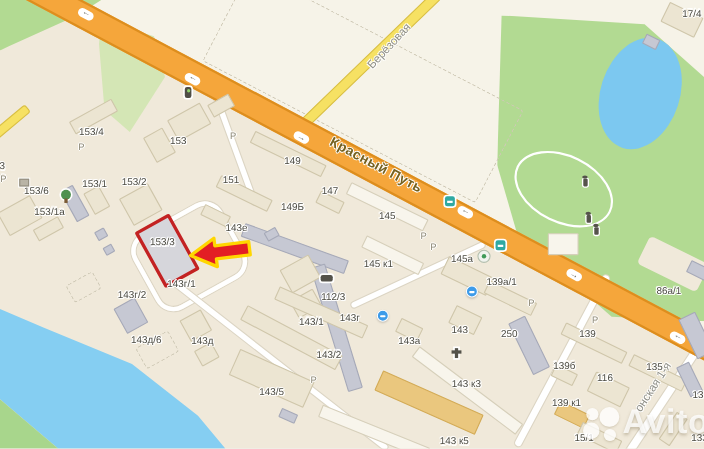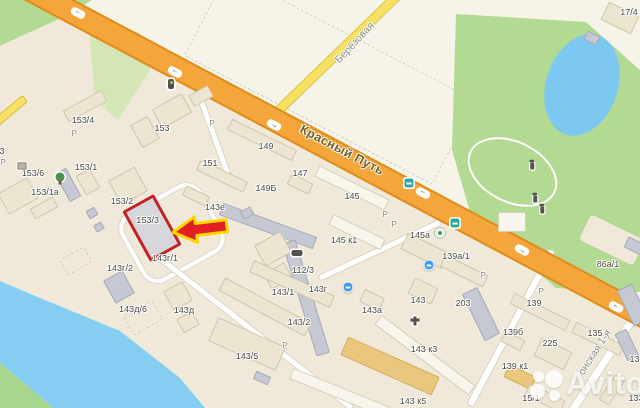--- a/index.html
+++ b/index.html
@@ -166,21 +166,21 @@
   </div>
   <svg width="60" height="34" viewBox="0 0 60 32" style="left:170px;top:212px;transform:rotate(-7deg);overflow:visible;">
     <polygon points="3,16 26,3 26,10 57,10 57,22 26,22 26,29" fill="#e31e24" stroke="#ffd600" stroke-width="3" stroke-linejoin="round"></polygon>
   </svg>
 
   <div id="labels">
       <div class="lbl" style="left: 83px; top: 120px;">153/4</div>
       <div class="lbl" style="left: 162px; top: 128px;">153</div>
       <div class="lbl" style="left: 33px; top: 173px;">153/6</div>
       <div class="lbl" style="left: 86px; top: 167px;">153/1</div>
-      <div class="lbl" style="left: 122px; top: 165px; margin-top: 36px;">153/2</div>
+      <div class="lbl" style="left: 122px; top: 165px;">153/2</div>
       <div class="lbl" style="left: 45px; top: 192px;">153/1а</div>
       <div class="lbl" style="left: 210px; top: 163px;">151</div>
       <div class="lbl" style="left: 266px; top: 146px;">149</div>
       <div class="lbl" style="left: 266px; top: 188px;">149Б</div>
       <div class="lbl" style="left: 300px; top: 173px;">147</div>
       <div class="lbl" style="left: 352px; top: 196px;">145</div>
       <div class="lbl" style="left: 215px; top: 207px;">143е</div>
       <div class="lbl" style="left: 344px; top: 240px;">145 к1</div>
       <div class="lbl" style="left: 420px; top: 235px;">145а</div>
       <div class="lbl" style="left: 456px; top: 256px;">139а/1</div>
@@ -190,27 +190,27 @@
       <div class="lbl" style="left: 283px; top: 292px;">143/1</div>
       <div class="lbl" style="left: 318px; top: 289px;">143г</div>
       <div class="lbl" style="left: 165px; top: 258px;">143г/1</div>
       <div class="lbl" style="left: 120px; top: 268px;">143г/2</div>
       <div class="lbl" style="left: 133px; top: 309px;">143д/6</div>
       <div class="lbl" style="left: 184px; top: 310px;">143д</div>
       <div class="lbl" style="left: 265px; top: 322px; margin-left: 34px;">143/2</div>
       <div class="lbl" style="left: 247px; top: 356px;">143/5</div>
       <div class="lbl" style="left: 372px; top: 310px;">143а</div>
       <div class="lbl" style="left: 418px; top: 300px;">143</div>
-      <div class="lbl" style="left: 463px; top: 303px;">203</div>
+      <div class="lbl" style="left: 463px; top: 303px;">250</div>
       <div class="lbl" style="left: 424px; top: 349px;">143 к3</div>
       <div class="lbl" style="left: 413px; top: 401px;">143 к5</div>
       <div class="lbl" style="left: 534px; top: 303px;">139</div>
       <div class="lbl" style="left: 513px; top: 332px;">139б</div>
       <div class="lbl" style="left: 595px; top: 333px;">135</div>
-      <div class="lbl" style="left: 550px; top: 343px;">225</div>
+      <div class="lbl" style="left: 550px; top: 343px;">116</div>
       <div class="lbl" style="left: 515px; top: 366px;">139 к1</div>
       <div class="lbl" style="left: 531px; top: 398px;">15/1</div>
       <div class="lbl" style="left: 637px; top: 359px;">133</div>
       <div class="lbl" style="left: 636px; top: 398px;">133</div>
       <div class="lbl" style="left: 2px; top: 151px;">3</div>
     </div>
   <div id="parkings">
       <div class="park-p" style="left: 74px; top: 133px;">Р</div>
       <div class="park-p" style="left: 3px; top: 162px;">Р</div>
       <div class="park-p" style="left: 212px; top: 123px;">Р</div>

